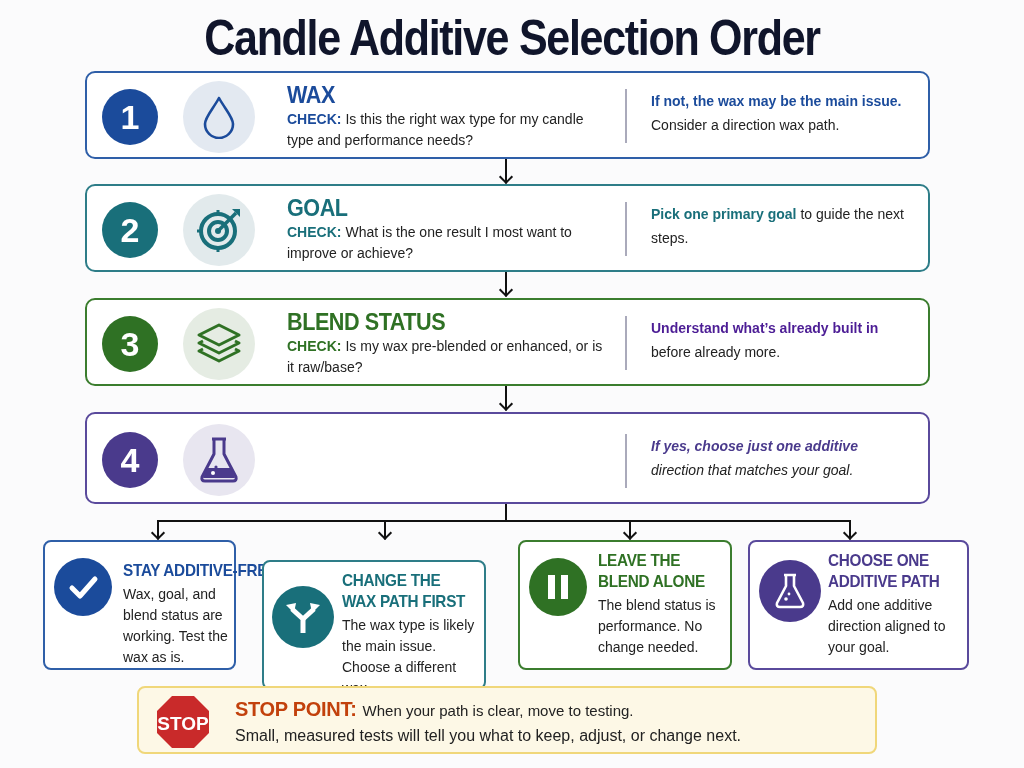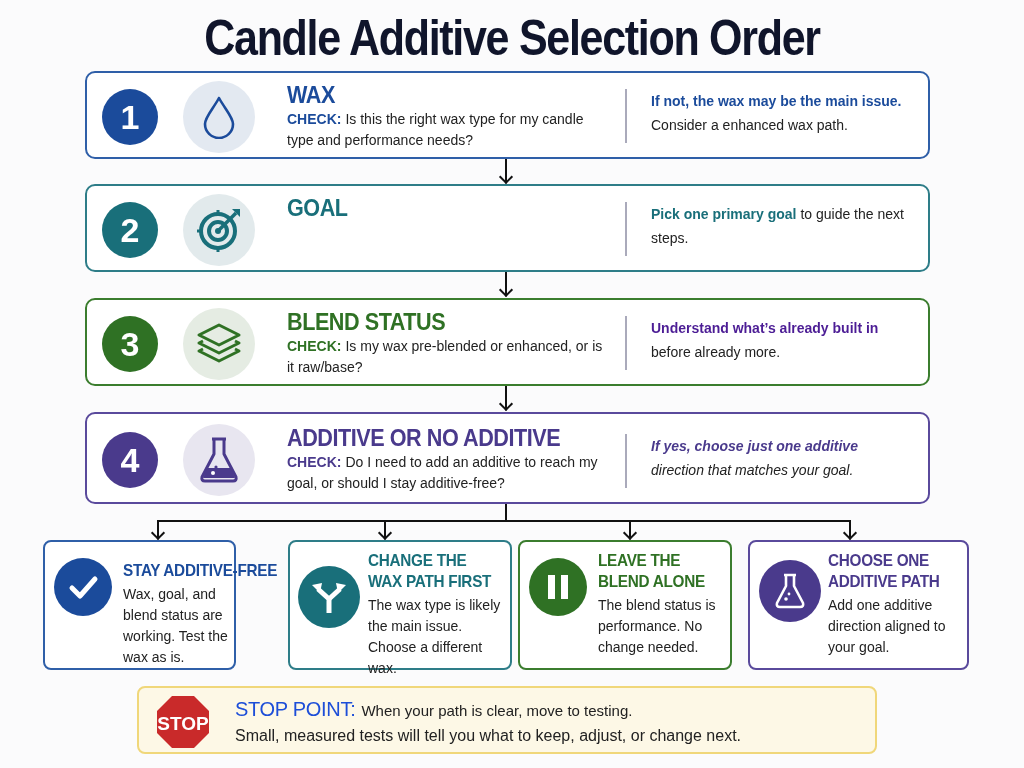--- a/index.html
+++ b/index.html
@@ -63,42 +63,42 @@
       font-weight: 700; font-size: 17px; line-height: 21px; letter-spacing: -0.3px;
       transform: scaleX(0.9); transform-origin: left; white-space: nowrap;
     }
     .card .cbody { font-size: 14px; line-height: 21px; color: #222; margin-top: 3px; }
     .stop {
       position: absolute; left: 137px; top: 686px; width: 740px; height: 68px;
       background: #fdf8e6; border: 2px solid #f0d77a; border-radius: 8px; box-sizing: border-box;
     }
     .stop .sign { position: absolute; left: 16px; top: 6px; width: 56px; height: 56px; }
     .stop .l1 { position: absolute; left: 96px; top: 10px; font-size: 15px; color: #222; white-space: nowrap; }
-    .stop .l1 b { color: #1d4ed8; font-size: 20px; font-weight: 400; margin-right: 6px; letter-spacing: -0.3px; }
+    .stop .l1 b { color: #c2410c; font-size: 20px; font-weight: 700; margin-right: 6px; letter-spacing: -0.3px; }
     .stop .l2 { position: absolute; left: 96px; top: 39px; font-size: 16px; color: #222; white-space: nowrap; }
   </style>
 </head>
 <body>
 
 <div class="title">Candle Additive Selection Order</div>
 
 <div class="step" style="top:71px;border-color:#2f5fa8;">
   <div class="num" style="background:#1b4b9b;">1</div>
   <div class="ico" style="background:#e3e9f1;">
     <svg width="36" height="44" viewBox="0 0 36 44">
         <path d="M18 3 C12 14 4 22 4 29 A14 14 0 0 0 32 29 C32 22 24 14 18 3 Z" fill="none" stroke="#1b4b9b" stroke-width="2.6" stroke-linejoin="round"></path>
       </svg>
   </div>
   <div class="main">
     <div class="head" style="color:#1b4b9b;">WAX</div>
     <div class="check"><b style="color:#1b4b9b;">CHECK:</b><span>Is this the right wax type for my candle type and performance needs?</span></div>
   </div>
   <div class="side">
     <b style="color:#1b4b9b;display:block;">If not, the wax may be the main issue.</b>
-    <span>Consider a enhanced wax path.</span>
+    <span>Consider a direction wax path.</span>
   </div>
 </div>
 
 <div class="vline" style="left:505px;top:159px;height:24px;"></div>
 <div class="arrowhead" style="left:501px;top:172px;"></div>
 
 <div class="step" style="top:184px;border-color:#2e7d88;">
   <div class="num" style="background:#196f7a;">2</div>
   <div class="ico" style="background:#e2eaec;">
     <svg width="50" height="50" viewBox="0 0 50 50">
@@ -107,20 +107,21 @@
       <circle cx="24" cy="26" r="3" fill="#196f7a"></circle>
       <line x1="24" y1="5" x2="24" y2="10" stroke="#196f7a" stroke-width="3"></line>
       <line x1="24" y1="42" x2="24" y2="47" stroke="#196f7a" stroke-width="3"></line>
       <line x1="3" y1="26" x2="8" y2="26" stroke="#196f7a" stroke-width="3"></line>
       <line x1="24" y1="26" x2="42" y2="8" stroke="#196f7a" stroke-width="3.5"></line>
       <path d="M38 4 L46 4 L46 12 Z" fill="#196f7a"></path>
     </svg>
   </div>
   <div class="main">
     <div class="head" style="color:#196f7a;">GOAL</div>
+    <div class="check"><b style="color:#196f7a;">CHECK:</b><span>What is the one result I most want to improve or achieve?</span></div>
   </div>
   <div class="side">
     <b style="color:#196f7a;">Pick one primary goal</b><span> to guide the next steps.</span>
   </div>
 </div>
 
 <div class="vline" style="left:505px;top:272px;height:24px;"></div>
 <div class="arrowhead" style="left:501px;top:285px;"></div>
 
 <div class="step" style="top:298px;border-color:#3b7d2e;">
@@ -147,24 +148,20 @@
 
 <div class="step" style="top:412px;height:92px;border-color:#5a4a9c;">
   <div class="num" style="background:#4a3a8c;top:18px;">4</div>
   <div class="ico" style="background:#e8e6f0;top:10px;">
     <svg width="44" height="50" viewBox="0 0 44 50">
       <path d="M15 4 L29 4 M17 4 L17 19 L5 42 Q4 46 8 46 L36 46 Q40 46 39 42 L27 19 L27 4" fill="none" stroke="#4a3a8c" stroke-width="3" stroke-linejoin="round"></path>
       <path d="M10 33 L34 33 L38 43 L6 43 Z" fill="#4a3a8c"></path>
       <circle cx="16" cy="38" r="2" fill="#fff"></circle>
       <circle cx="19" cy="32" r="1.6" fill="#4a3a8c"></circle>
     </svg>
-  </div>
-  <div class="main" style="top:10px;">
-    <div class="head" style="color:#4a3a8c;">ADDITIVE OR NO ADDITIVE</div>
-    <div class="check"><b style="color:#4a3a8c;">CHECK:</b><span>Do I need to add an additive to reach my goal, or should I stay additive-free?</span></div>
   </div>
   <div class="side" style="top:20px;font-style:italic;">
     <b style="color:#4a3a8c;display:block;">If yes, choose just one additive</b>
     <span>direction that matches your goal.</span>
   </div>
 </div>
 
 <div class="vline" style="left:505px;top:504px;height:17px;"></div>
 <div class="hline" style="left:157px;top:520px;width:694px;"></div>
 <div class="vline" style="left:157px;top:520px;height:18px;"></div>
@@ -181,21 +178,21 @@
     <svg width="34" height="34" viewBox="0 0 34 34">
         <path d="M6 18 L14 26 L29 9" fill="none" stroke="#fff" stroke-width="5" stroke-linecap="round" stroke-linejoin="round"></path>
       </svg>
   </div>
   <div class="ct" style="top:18px;">
     <div class="chead" style="color:#1b4b9b;">STAY ADDITIVE-FREE</div>
     <div class="cbody">Wax, goal, and blend status are working. Test the wax as is.</div>
   </div>
 </div>
 
-<div class="card" style="left:288px;width:224px;border-color:#2e7d88;">
+<div class="card" style="left:262px;width:224px;border-color:#2e7d88;margin-top:20px;">
   <div class="cic" style="background:#196f7a;top:24px;width:62px;height:62px;left:8px;">
     <svg width="40" height="40" viewBox="0 0 40 40">
       <path d="M20 36 L20 22 L9 12" fill="none" stroke="#fff" stroke-width="5" stroke-linejoin="round"></path>
       <path d="M20 22 L31 12" fill="none" stroke="#fff" stroke-width="5" stroke-linejoin="round"></path>
       <path d="M3 8 L13 6 L11 16 Z" fill="#fff"></path>
       <path d="M37 8 L27 6 L29 16 Z" fill="#fff"></path>
     </svg>
   </div>
   <div class="ct">
     <div class="chead" style="color:#196f7a;white-space:normal;width:150px;">CHANGE THE WAX PATH FIRST</div>

